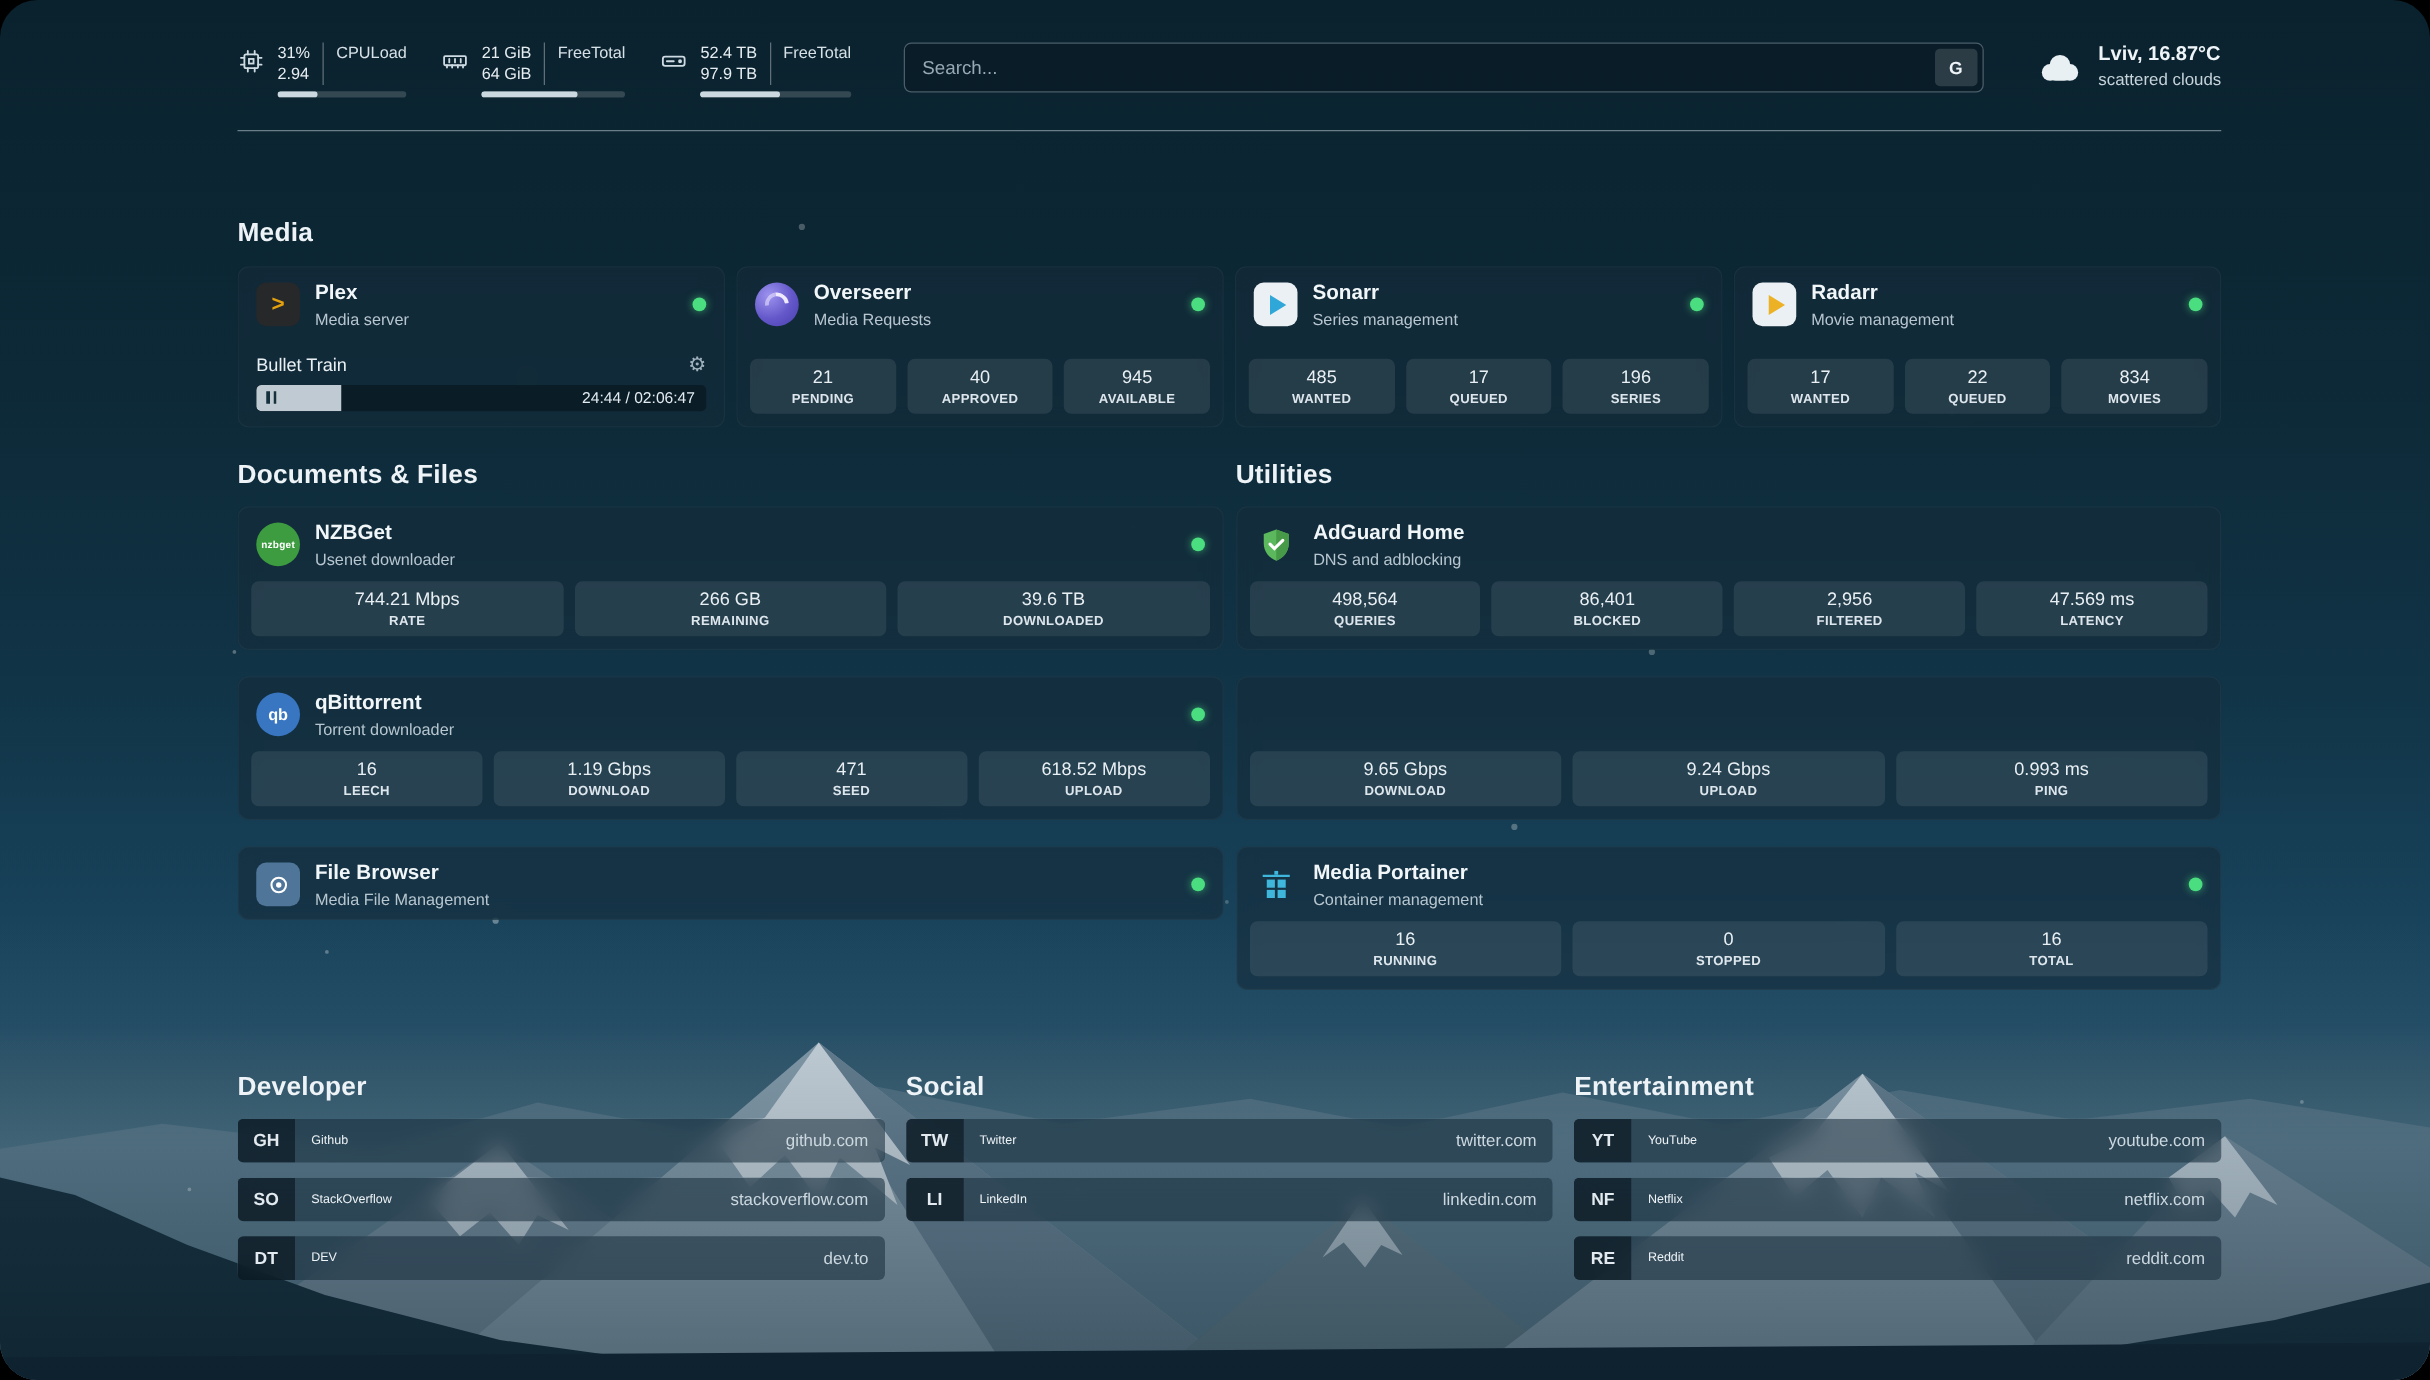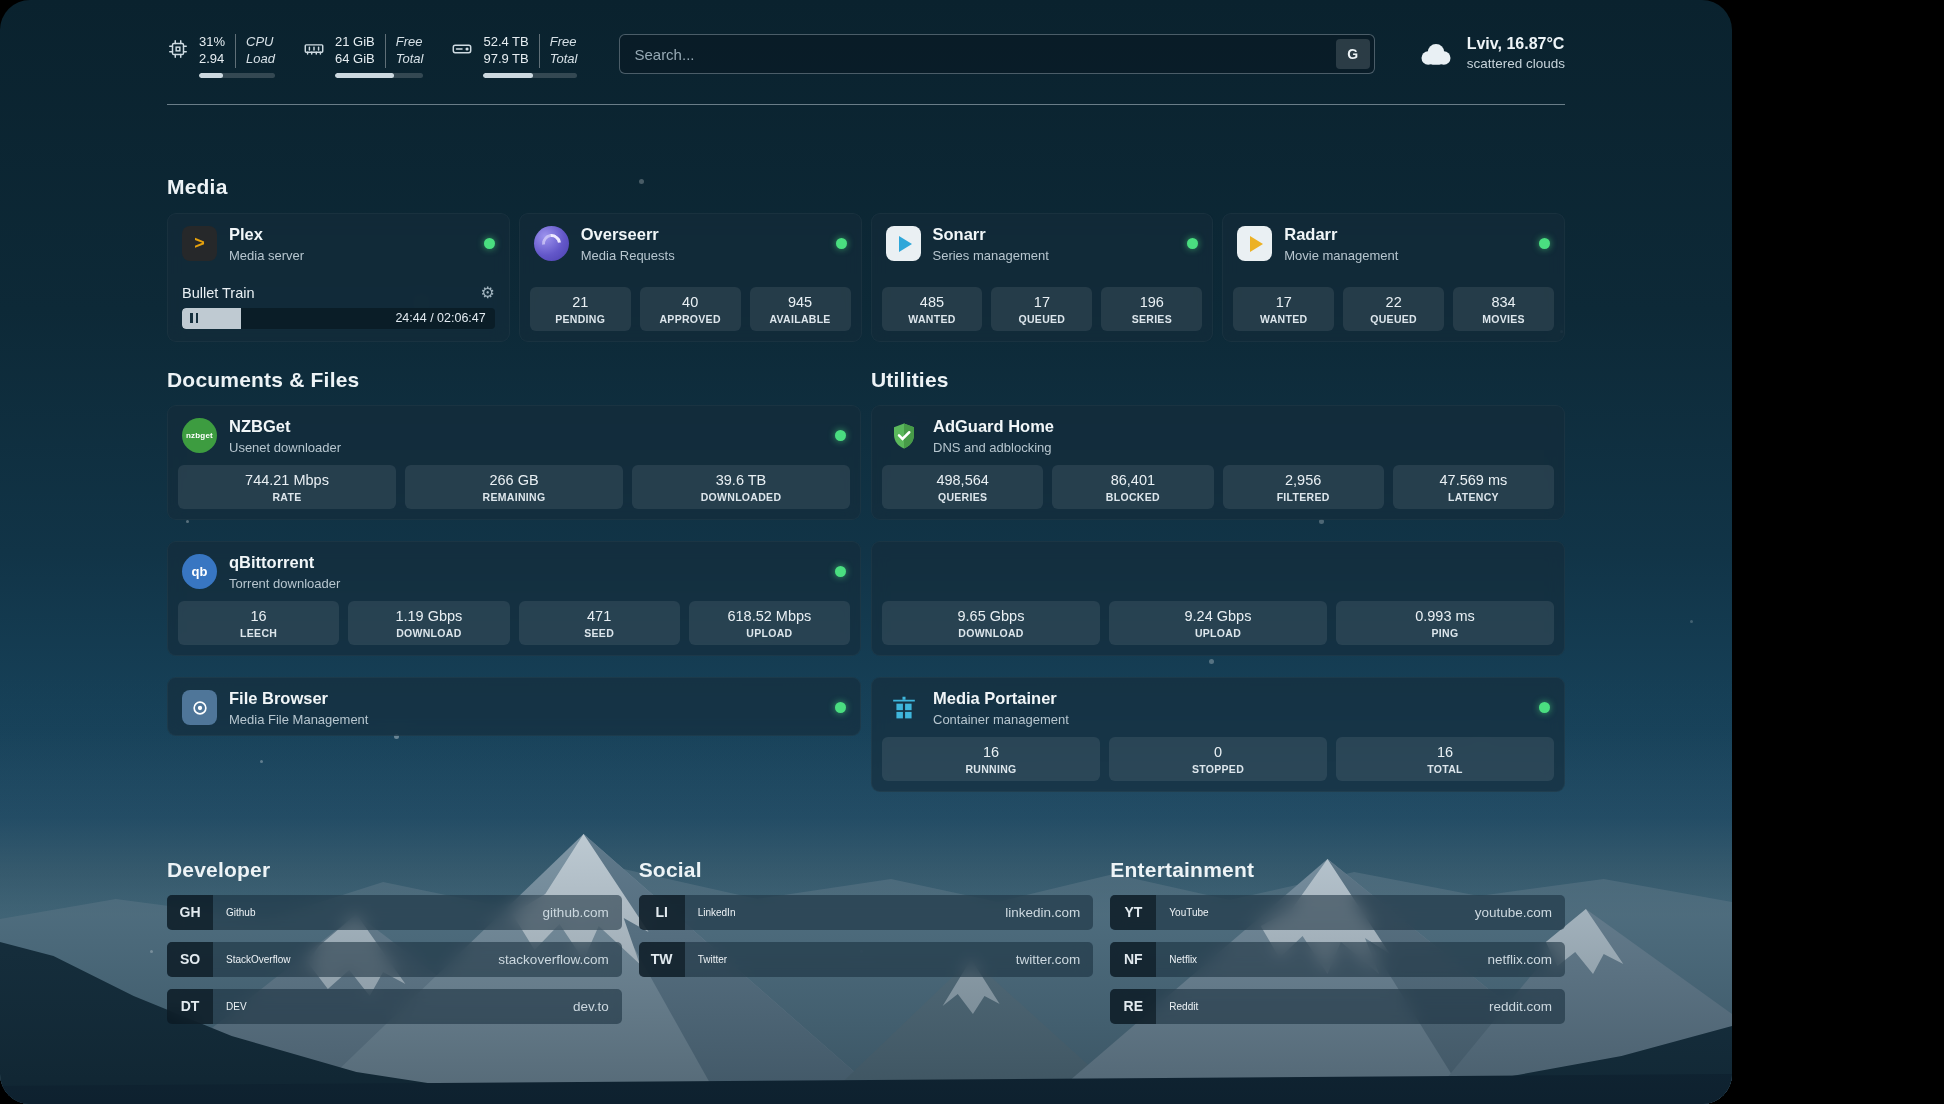--- a/index.html
+++ b/index.html
@@ -1,21 +1,22 @@
 <!DOCTYPE html>
 <html><head>
 <meta charset="utf-8">
 <style>
   html,body{margin:0;padding:0;background:#000;}
   body{width:1944px;height:1104px;overflow:hidden;font-family:"Liberation Sans","DejaVu Sans",sans-serif;}
   *{box-sizing:border-box;}
 
   .screen{
-    position:relative;width:1732px;height:1104px;border-radius:30px;overflow:hidden;
+    position:relative;width:1944px;height:1104px;border-radius:30px;overflow:hidden;
     background:linear-gradient(180deg,#0a222e 0%,#0d2937 28%,#113447 50%,#17425a 66%,#24506a 74%,#3d6478 79%,#4e7689 83%);
+    padding-left:23px;
   }
 
   
   .bg{position:absolute;inset:0;pointer-events:none;}
   .bg svg{position:absolute;left:0;bottom:0;width:100%;height:430px;display:block;}
   .flakes{position:absolute;top:0;left:0;width:3px;height:3px;border-radius:50%;
     box-shadow:
       186px 520px 0 0 rgba(255,255,255,.30), 420px 300px 0 0 rgba(255,255,255,.22),
       640px 180px 0 1px rgba(255,255,255,.25), 905px 420px 0 0 rgba(255,255,255,.28),
       1130px 250px 0 0 rgba(255,255,255,.20), 1320px 520px 0 1px rgba(255,255,255,.26),
@@ -31,21 +32,21 @@
 
   
   .topbar{display:flex;align-items:flex-start;margin-top:34px;}
   .resources{display:flex;gap:28px;}
   .resource{display:flex;gap:10px;}
   .res-icon{margin-top:4px;color:#cfdbe2;flex:none;}
   .res-icon svg{display:block;}
   .res-body{display:flex;flex-direction:column;gap:5px;}
   .res-cols{display:flex;font-size:13px;color:#e6edf1;line-height:1.3;}
   .res-vals{display:flex;flex-direction:column;padding-right:10px;}
-  .res-labels{display:flex;flex-direction:column;border-left:1px solid rgba(255,255,255,.35);padding-left:10px;color:#d6e0e6;font-style:italic;}
+  .res-labels{display:flex;flex-direction:row;border-left:1px solid rgba(255,255,255,.35);padding-left:10px;color:#d6e0e6;}
   .res-bar{height:5px;border-radius:3px;background:rgba(255,255,255,.17);overflow:hidden;}
   .res-fill{height:100%;background:#ccd8df;border-radius:3px;}
 
   .search{flex:1;margin:0 42px;position:relative;}
   .search input{
     width:100%;height:40px;background:rgba(8,22,32,.50);border:1px solid rgba(200,215,225,.35);
     border-radius:6px;color:#e8eef2;font-size:15px;padding:0 52px 0 14px;outline:none;
     font-family:Liberation Sans, sans-serif;
   }
   .search input::placeholder{color:#96a9b4;}
@@ -570,29 +571,29 @@
             <span class="bm-name">DEV</span>
             <span class="bm-url">dev.to</span>
           </div>
         </div>
       </section>
 
       <section>
         <h2 class="sec-title">Social</h2>
         <div class="bm-rows">
           <div class="bm-row">
+            <span class="bm-abbr">TW</span>
+            <span class="bm-name">Twitter</span>
+            <span class="bm-url">twitter.com</span>
+          </div>
+          <div class="bm-row">
             <span class="bm-abbr">LI</span>
             <span class="bm-name">LinkedIn</span>
             <span class="bm-url">linkedin.com</span>
           </div>
-          <div class="bm-row">
-            <span class="bm-abbr">TW</span>
-            <span class="bm-name">Twitter</span>
-            <span class="bm-url">twitter.com</span>
-          </div>
         </div>
       </section>
 
       <section>
         <h2 class="sec-title">Entertainment</h2>
         <div class="bm-rows">
           <div class="bm-row">
             <span class="bm-abbr">YT</span>
             <span class="bm-name">YouTube</span>
             <span class="bm-url">youtube.com</span>

